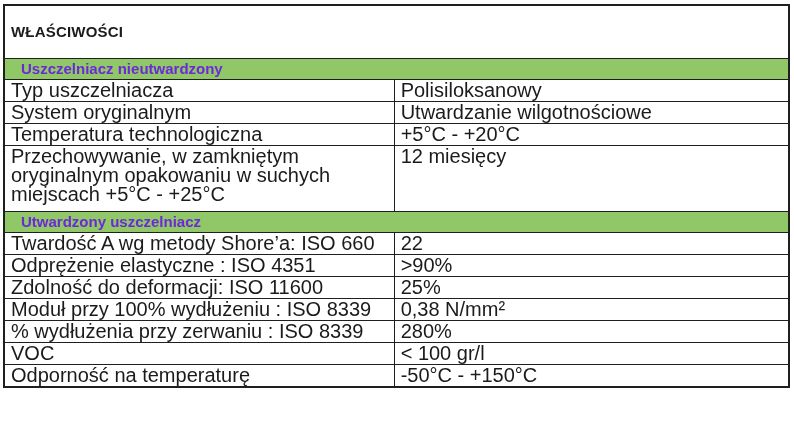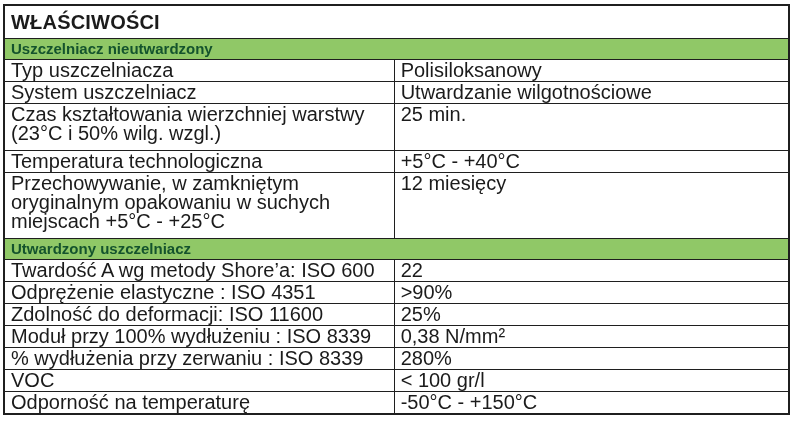--- a/index.html
+++ b/index.html
@@ -25,33 +25,33 @@
   td {
     border: 1px solid #1f1f1f;
     padding: 1px 6px 1px 6px;
     font-size: 20px;
     line-height: 19px;
     vertical-align: top;
     overflow: hidden;
     white-space: normal;
   }
   tr.title-row td {
-    font-size: 20px;
+    font-size: 15px;
     font-weight: bold;
     line-height: 20px;
-    padding: 6px 6px;
+    padding: 16px 6px;
     letter-spacing: 0.2px;
   }
   tr.section-row td {
     background: #90C867;
-    color: #14532d;
+    color: #6d28d9;
     font-weight: bold;
     font-size: 15px;
     line-height: 17px;
-    padding: 1px 6px 2px 6px;
+    padding: 1px 6px 2px 16px;
   }
   tr.tall td { padding-bottom: 7px; }
 </style>
 </head>
 <body>
 
 <table class="props">
   <colgroup>
     <col class="col-label">
     <col class="col-value">
@@ -63,42 +63,38 @@
 
     <tr class="section-row">
       <td colspan="2">Uszczelniacz nieutwardzony</td>
     </tr>
 
     <tr>
       <td>Typ uszczelniacza</td>
       <td>Polisiloksanowy</td>
     </tr>
     <tr>
-      <td>System uszczelniacz</td>
+      <td>System oryginalnym</td>
       <td>Utwardzanie wilgotnościowe</td>
-    </tr>
-    <tr class="tall">
-      <td>Czas kształtowania wierzchniej warstwy (23°C i 50% wilg. wzgl.)</td>
-      <td>25 min.</td>
     </tr>
     <tr>
       <td>Temperatura technologiczna</td>
-      <td>+5°C - +40°C</td>
+      <td>+5°C - +20°C</td>
     </tr>
     <tr class="tall">
       <td>Przechowywanie, w zamkniętym oryginalnym opakowaniu w suchych miejscach +5°C - +25°C</td>
       <td>12 miesięcy</td>
     </tr>
 
     <tr class="section-row">
       <td colspan="2">Utwardzony uszczelniacz</td>
     </tr>
 
     <tr>
-      <td>Twardość A wg metody Shore’a: ISO 600</td>
+      <td>Twardość A wg metody Shore’a: ISO 660</td>
       <td>22</td>
     </tr>
     <tr>
       <td>Odprężenie elastyczne : ISO 4351</td>
       <td>&gt;90%</td>
     </tr>
     <tr>
       <td>Zdolność do deformacji: ISO 11600</td>
       <td>25%</td>
     </tr>

